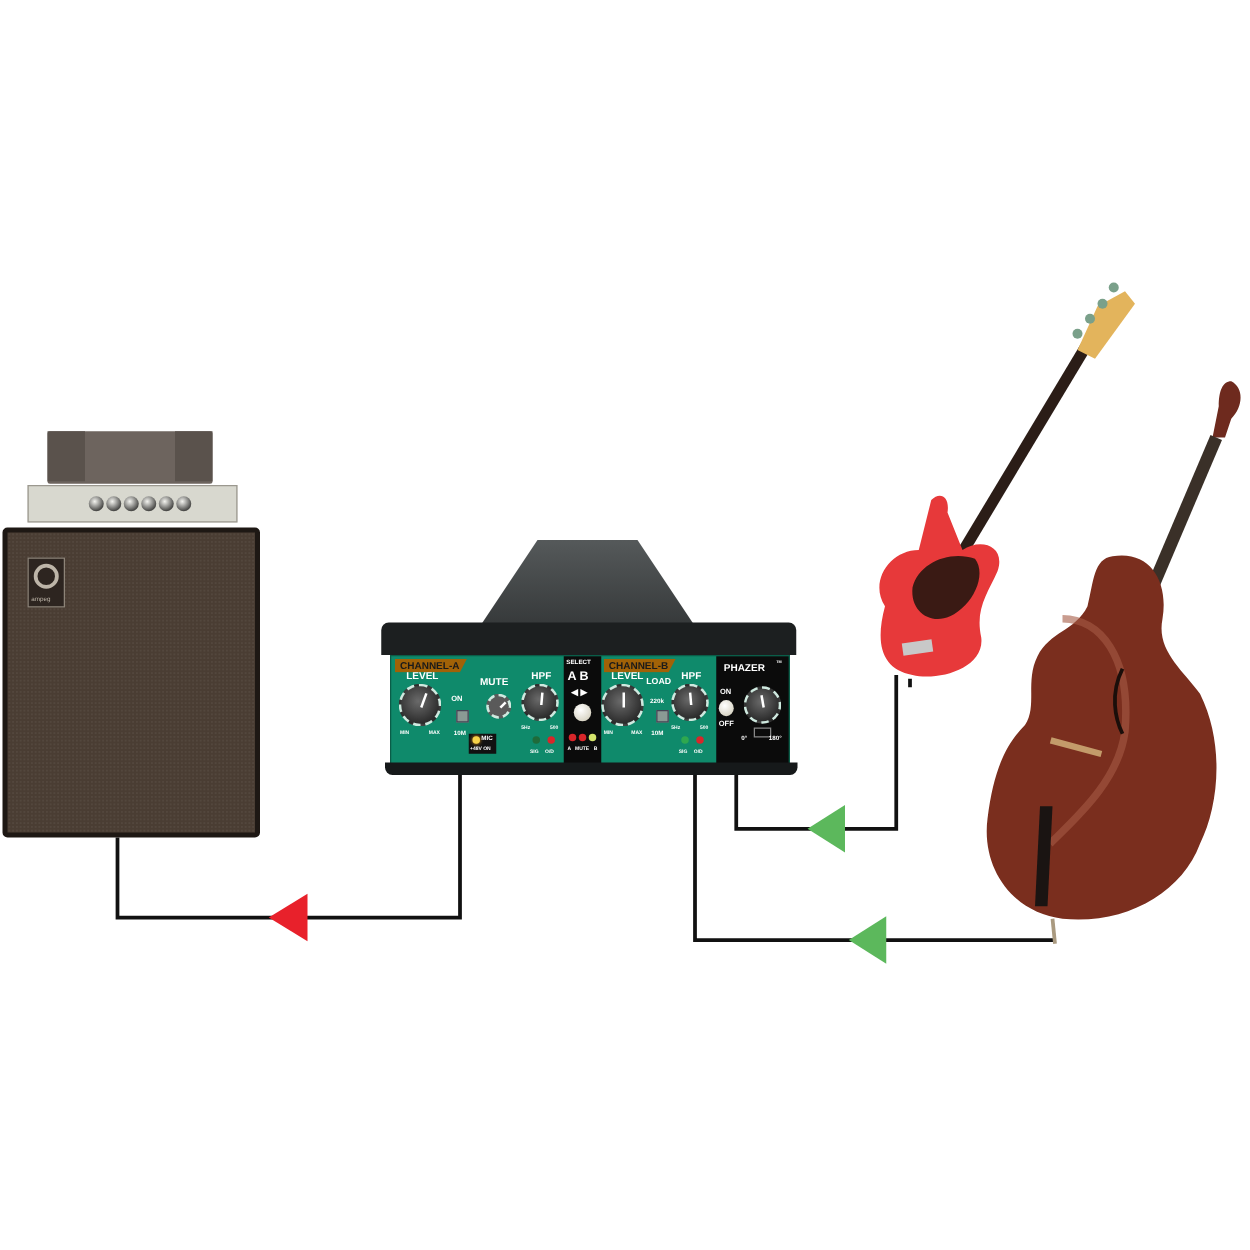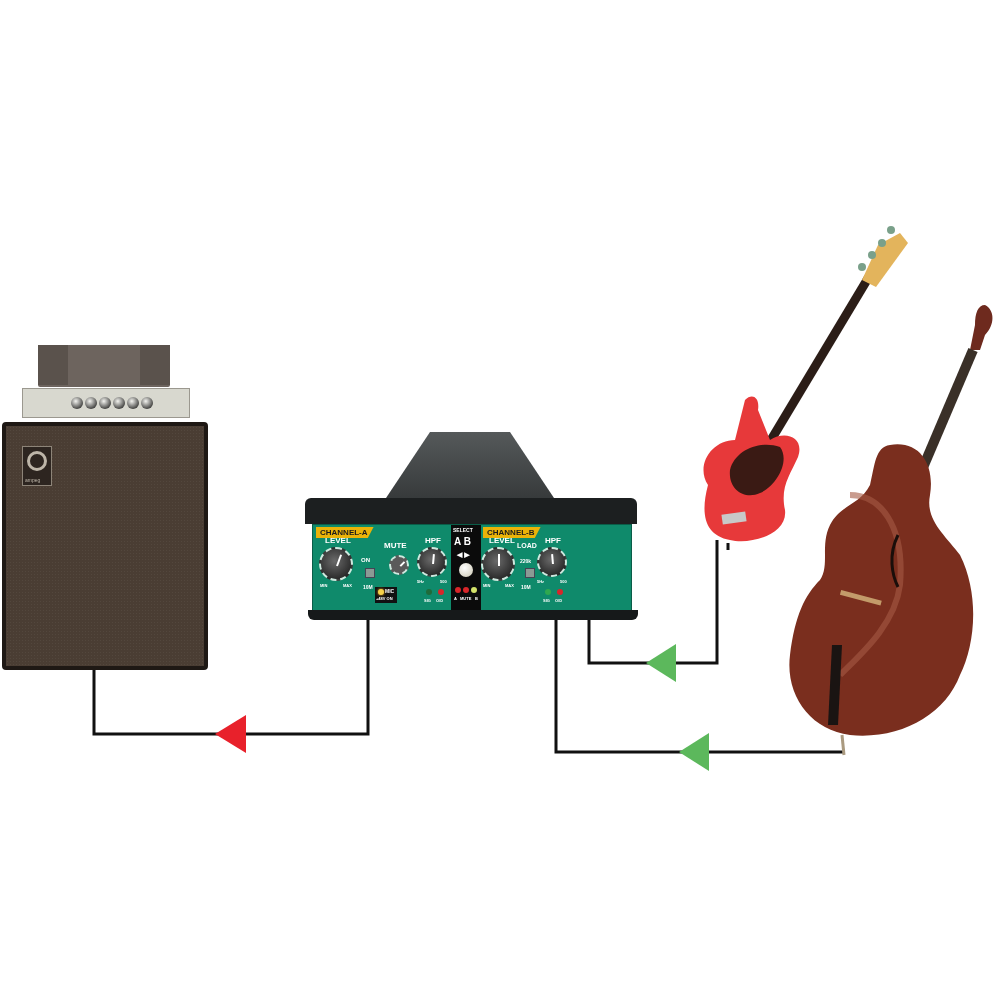--- a/index.html
+++ b/index.html
@@ -16,21 +16,21 @@
   .logo{left:22px;top:446px;width:30px;height:40px;background:#2d2520;border:1px solid #8d8478;box-sizing:border-box;}
   .logo .ring{position:absolute;left:4px;top:4px;width:20px;height:20px;border-radius:50%;border:3px solid #bdb5a8;box-sizing:border-box;}
   .logo .txt{position:absolute;left:2px;bottom:2px;font-size:5px;color:#bdb5a8;}
   
   .dev-lid{left:370px;top:432px;width:200px;height:90px;background:linear-gradient(#55595a,#2c2f30);clip-path:polygon(30% 0,70% 0,100% 100%,0 100%);}
   .dev-top{left:305px;top:498px;width:332px;height:26px;background:#1c1f20;border-radius:6px 6px 0 0;}
   .dev-face{left:312px;top:524px;width:320px;height:88px;background:#0f8a6b;border:1px solid #0a5d48;box-sizing:border-box;}
   .dev-base{left:308px;top:610px;width:330px;height:10px;background:#16191a;border-radius:0 0 6px 6px;}
   .black-panel{position:absolute;top:0;height:86px;background:#0b0b0b;}
   .lbl{position:absolute;color:#ffffff;font-weight:bold;white-space:nowrap;line-height:1;}
-  .ch-tab{position:absolute;background:#eab308;color:#1a1a1a;font-size:8px;font-weight:bold;padding:1px 6px 1px 4px;clip-path:polygon(0 0,100% 0,90% 100%,0 100%);}
+  .ch-tab{position:absolute;background:#a16207;color:#1a1a1a;font-size:8px;font-weight:bold;padding:1px 6px 1px 4px;clip-path:polygon(0 0,100% 0,90% 100%,0 100%);}
   .knob{position:absolute;border-radius:50%;background:radial-gradient(circle at 45% 40%,#6a6a6a,#2a2a2a 75%);border:2px dashed #cfe9df;box-sizing:border-box;}
   .knob .ptr{position:absolute;left:50%;top:18%;width:2px;height:40%;background:#fff;transform-origin:bottom center;}
   .led{position:absolute;width:6px;height:6px;border-radius:50%;}
   .sw{position:absolute;width:8px;height:8px;background:#8a9a94;border:1px solid #445;}
   .btn-round{position:absolute;border-radius:50%;background:radial-gradient(circle at 40% 35%,#ffffff,#d8d4c4 75%);}
   
   .guitar{left:690px;top:225px;width:225px;height:325px;}
   .cello{left:780px;top:295px;width:220px;height:470px;}
 </style>
 </head>
@@ -131,20 +131,33 @@
     <div class="knob" style="left:224px;top:22px;width:30px;height:30px">
         <div class="ptr" style="transform:rotate(-5deg)"></div>
       </div>
     <div class="lbl" style="left:224px;top:55px;font-size:4px">5Hz</div>
     <div class="lbl" style="left:247px;top:55px;font-size:4px">500</div>
     <div class="led" style="left:232px;top:64px;background:#2fa84f"></div>
     <div class="led" style="left:244px;top:64px;background:#d8262a"></div>
     <div class="lbl" style="left:230px;top:74px;font-size:4px">SIG</div>
     <div class="lbl" style="left:242px;top:74px;font-size:4px">O/D</div>
 
+    <div class="black-panel" style="left:260px;width:58px">
+      <div class="lbl" style="left:6px;top:6px;font-size:8px">PHAZER</div>
+      <div class="lbl" style="left:48px;top:3px;font-size:3px">TM</div>
+      <div class="lbl" style="left:3px;top:26px;font-size:6px">ON</div>
+      <div class="btn-round" style="left:2px;top:35px;width:12px;height:13px"></div>
+      <div class="lbl" style="left:2px;top:52px;font-size:6px">OFF</div>
+      <div class="knob" style="left:22px;top:24px;width:30px;height:30px">
+          <div class="ptr" style="transform:rotate(-10deg)"></div>
+        </div>
+      <div style="position:absolute;left:30px;top:57px;width:12px;height:6px;border:1px solid #888"></div>
+      <div class="lbl" style="left:20px;top:64px;font-size:5px">0°</div>
+      <div class="lbl" style="left:42px;top:64px;font-size:5px">180°</div>
+    </div>
   </div>
   <div class="abs dev-base"></div>
 </div>
 
 <svg class="abs guitar" viewBox="0 0 225 325">
 
   <line x1="60" y1="250" x2="180" y2="50" stroke="#2b1d17" stroke-width="9"></line>
 
   <path d="M172,55 L188,20 L210,8 L218,18 L186,62 Z" fill="#e3b45c"></path>
   <circle cx="201" cy="5" r="4" fill="#7aa08a"></circle>

